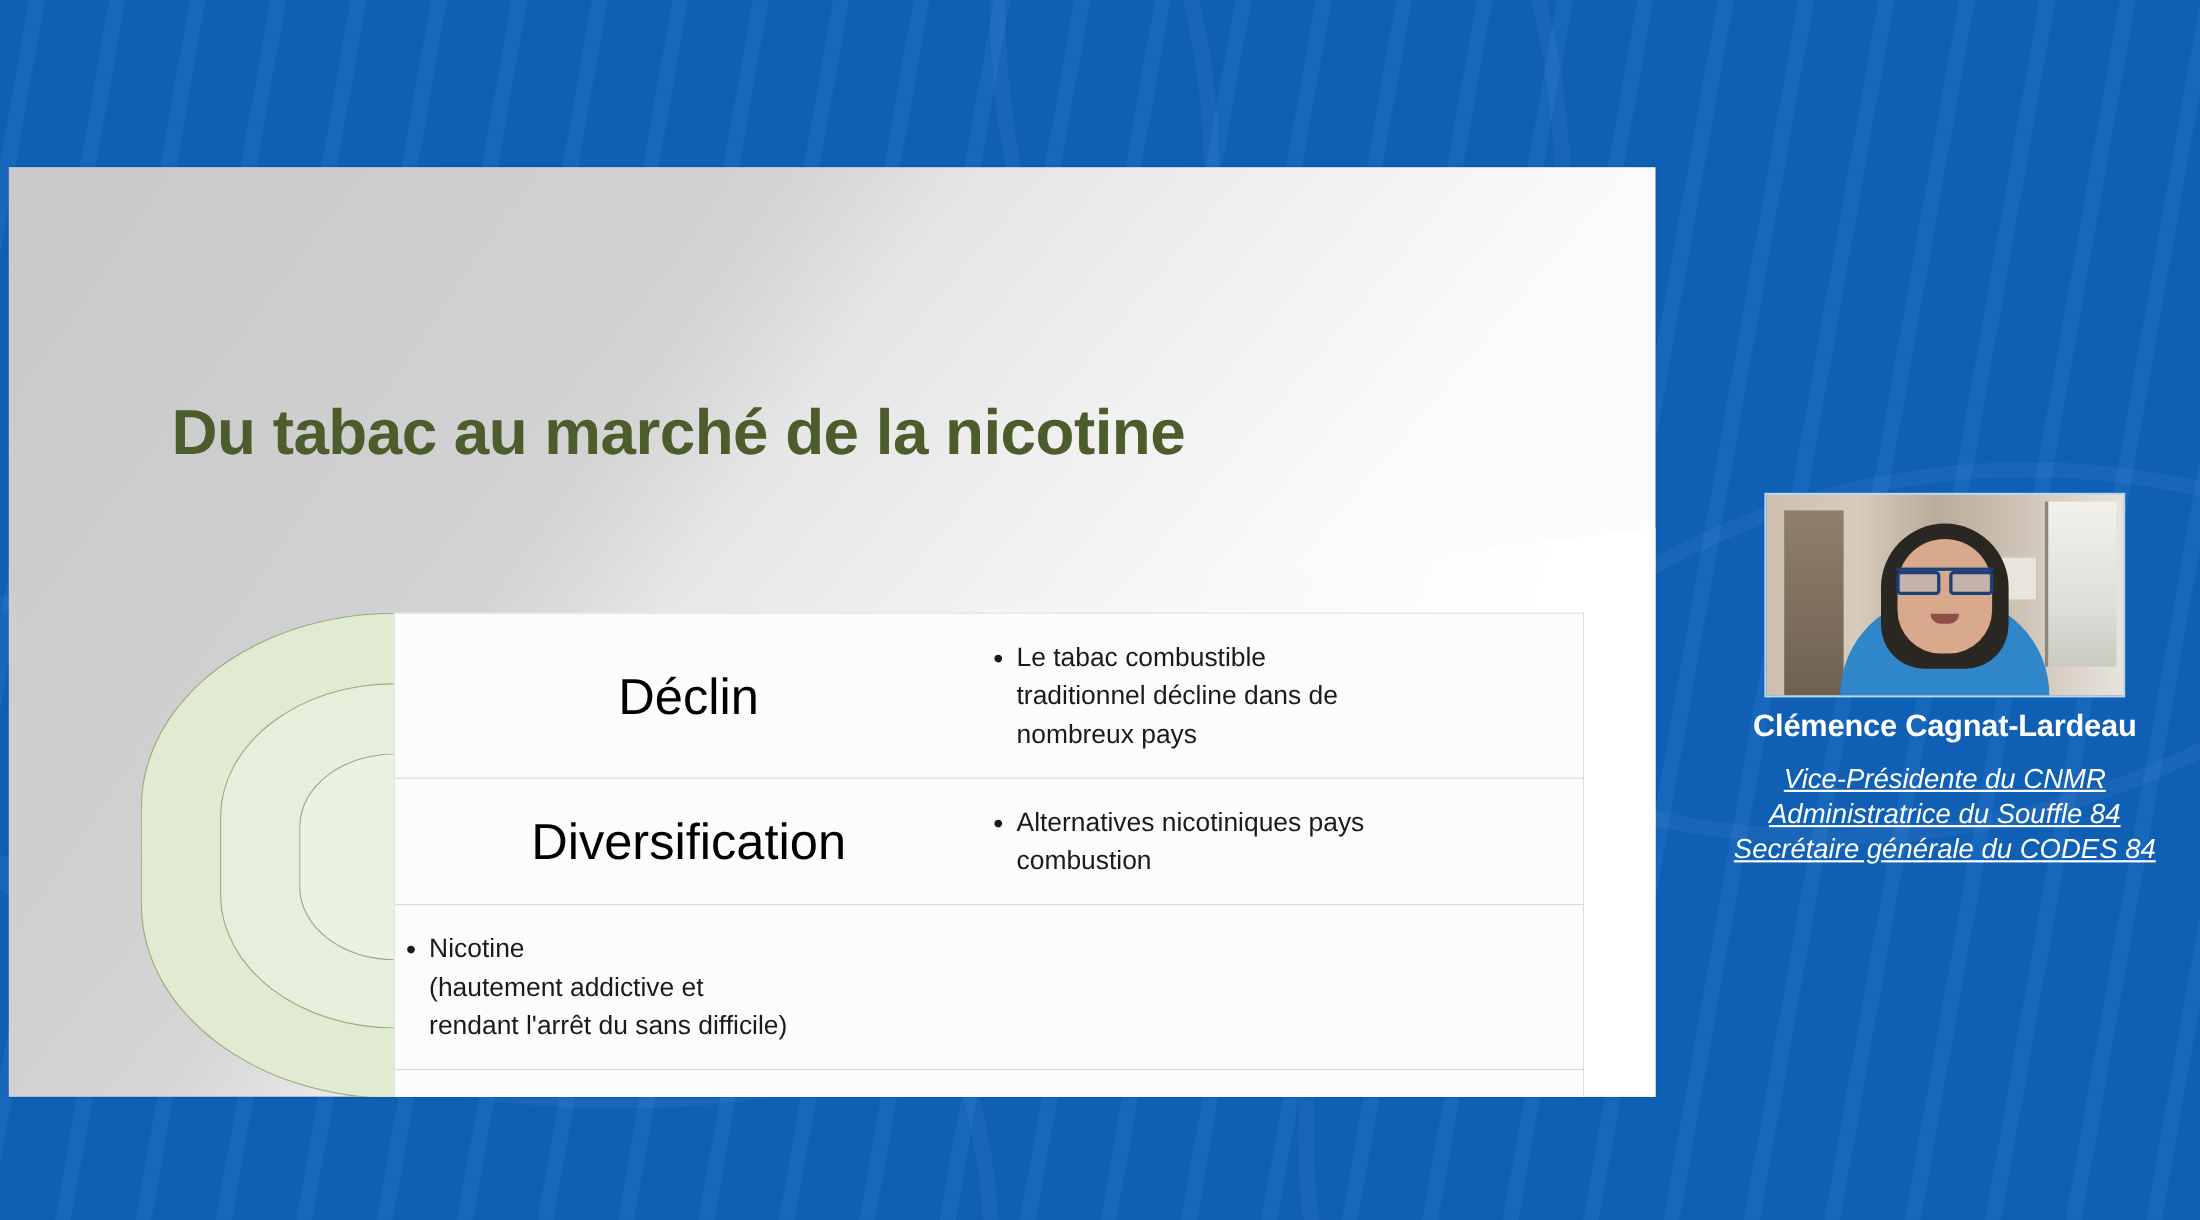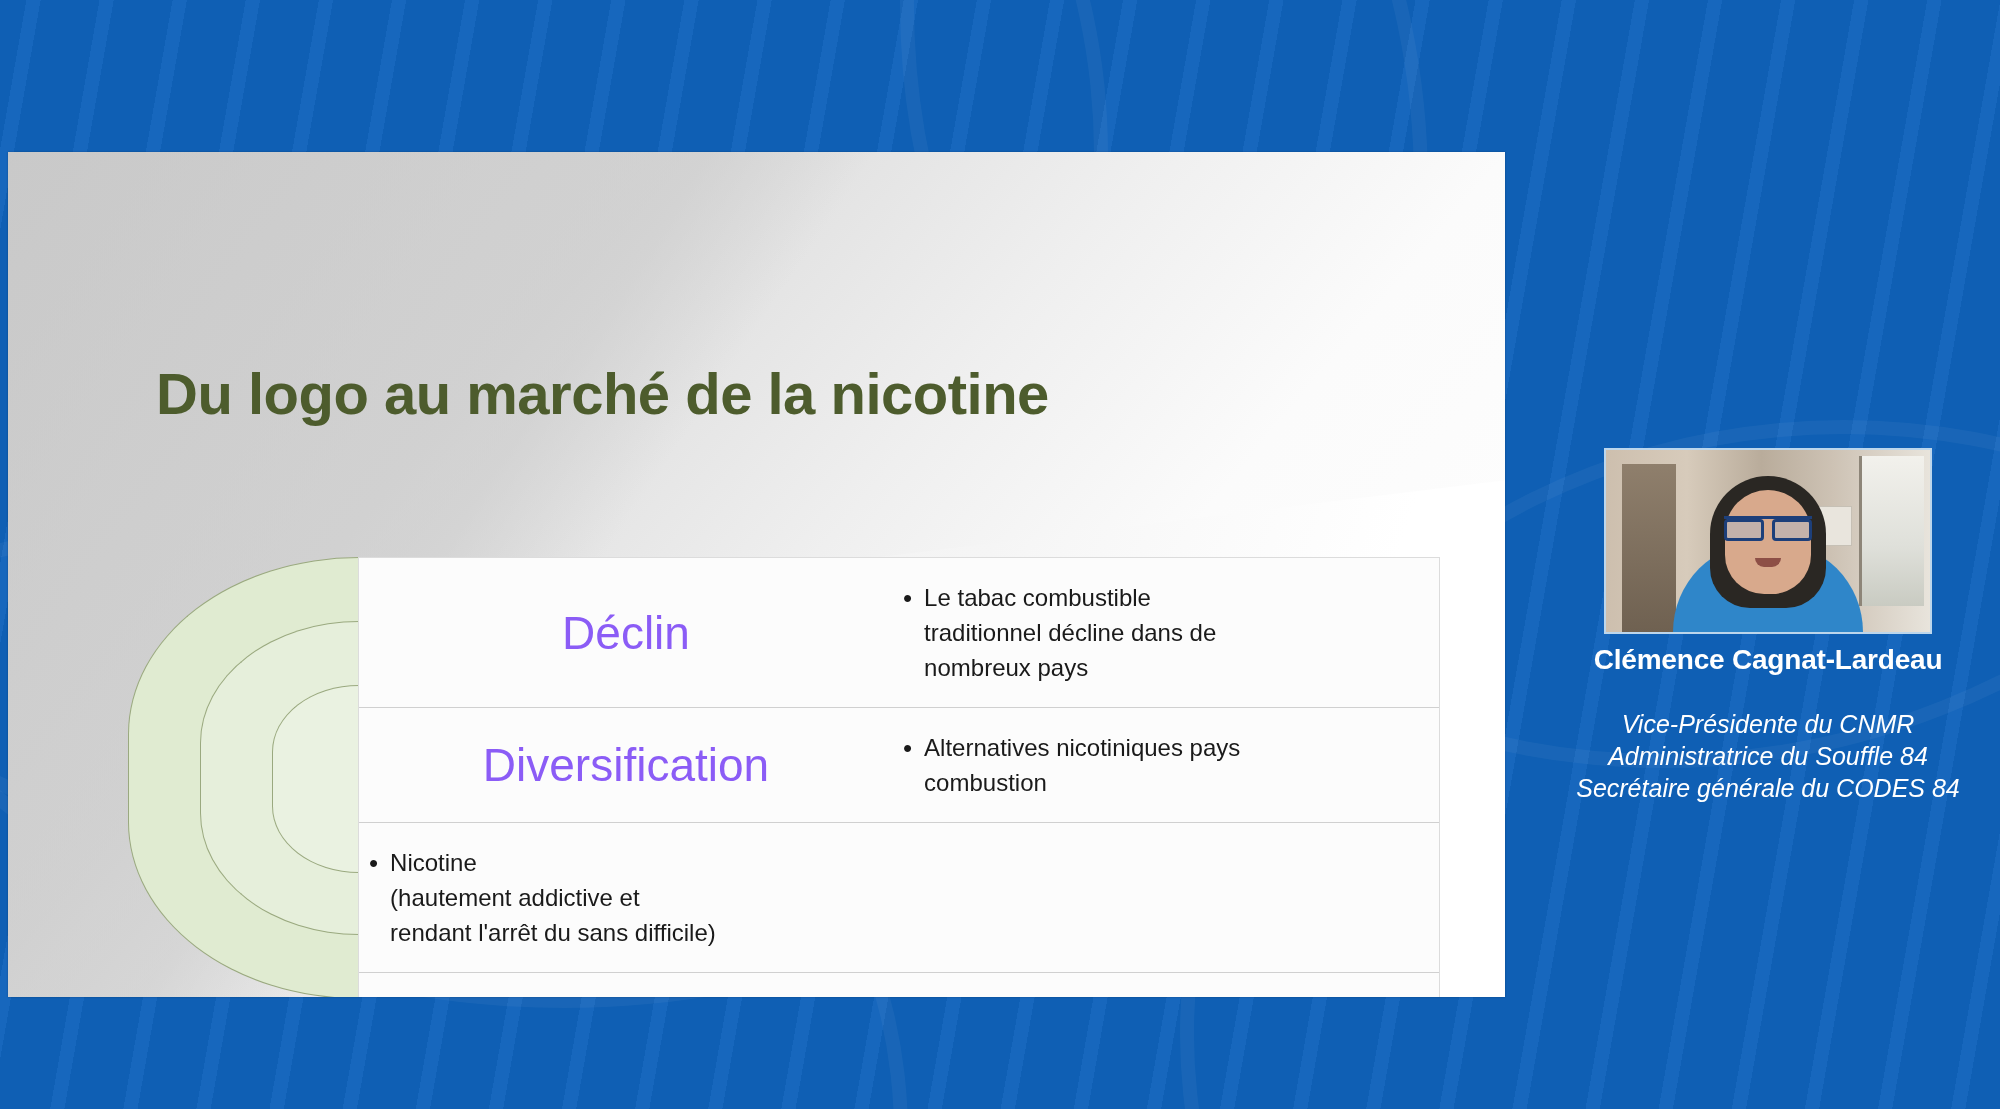--- a/index.html
+++ b/index.html
@@ -121,21 +121,21 @@
     border-bottom: 1px solid #d0d0d0;
     background: #fcfcfc;
   }
   .row:last-child { border-bottom: none; }
   .row-label {
     width: 534px;
     display: flex;
     align-items: center;
     justify-content: center;
     font-size: 46px;
-    color: #8b5cf6;
+    color: #000000;
     padding: 26px 10px;
     box-sizing: border-box;
   }
   .row-desc {
     flex: 1;
     display: flex;
     align-items: center;
     padding: 22px 24px 22px 10px;
     box-sizing: border-box;
   }
@@ -273,42 +273,43 @@
   }
 
   .speaker-name {
     margin-top: 10px;
     font-size: 28px;
     font-weight: bold;
     color: #ffffff;
     letter-spacing: -0.2px;
   }
   .speaker-roles {
-    margin-top: 32px;
+    margin-top: 16px;
     font-size: 25px;
     font-style: italic;
     color: #ffffff;
     line-height: 32px;
     white-space: pre-line;
+    text-decoration: underline;
   }
 </style>
 </head>
 <body>
 
 <div class="stage">
 
   <div class="wave w1"></div>
   <div class="wave w2"></div>
   <div class="wave w3"></div>
   <div class="wave w4"></div>
   <div class="wave w5"></div>
 
   <div class="slide">
 
-    <div class="slide-title">Du logo au marché de la nicotine</div>
+    <div class="slide-title">Du tabac au marché de la nicotine</div>
 
     <div class="arcs">
       <div class="arc arc1"></div>
       <div class="arc arc2"></div>
       <div class="arc arc3"></div>
     </div>
 
     <div class="table">
 
       <div class="row">

